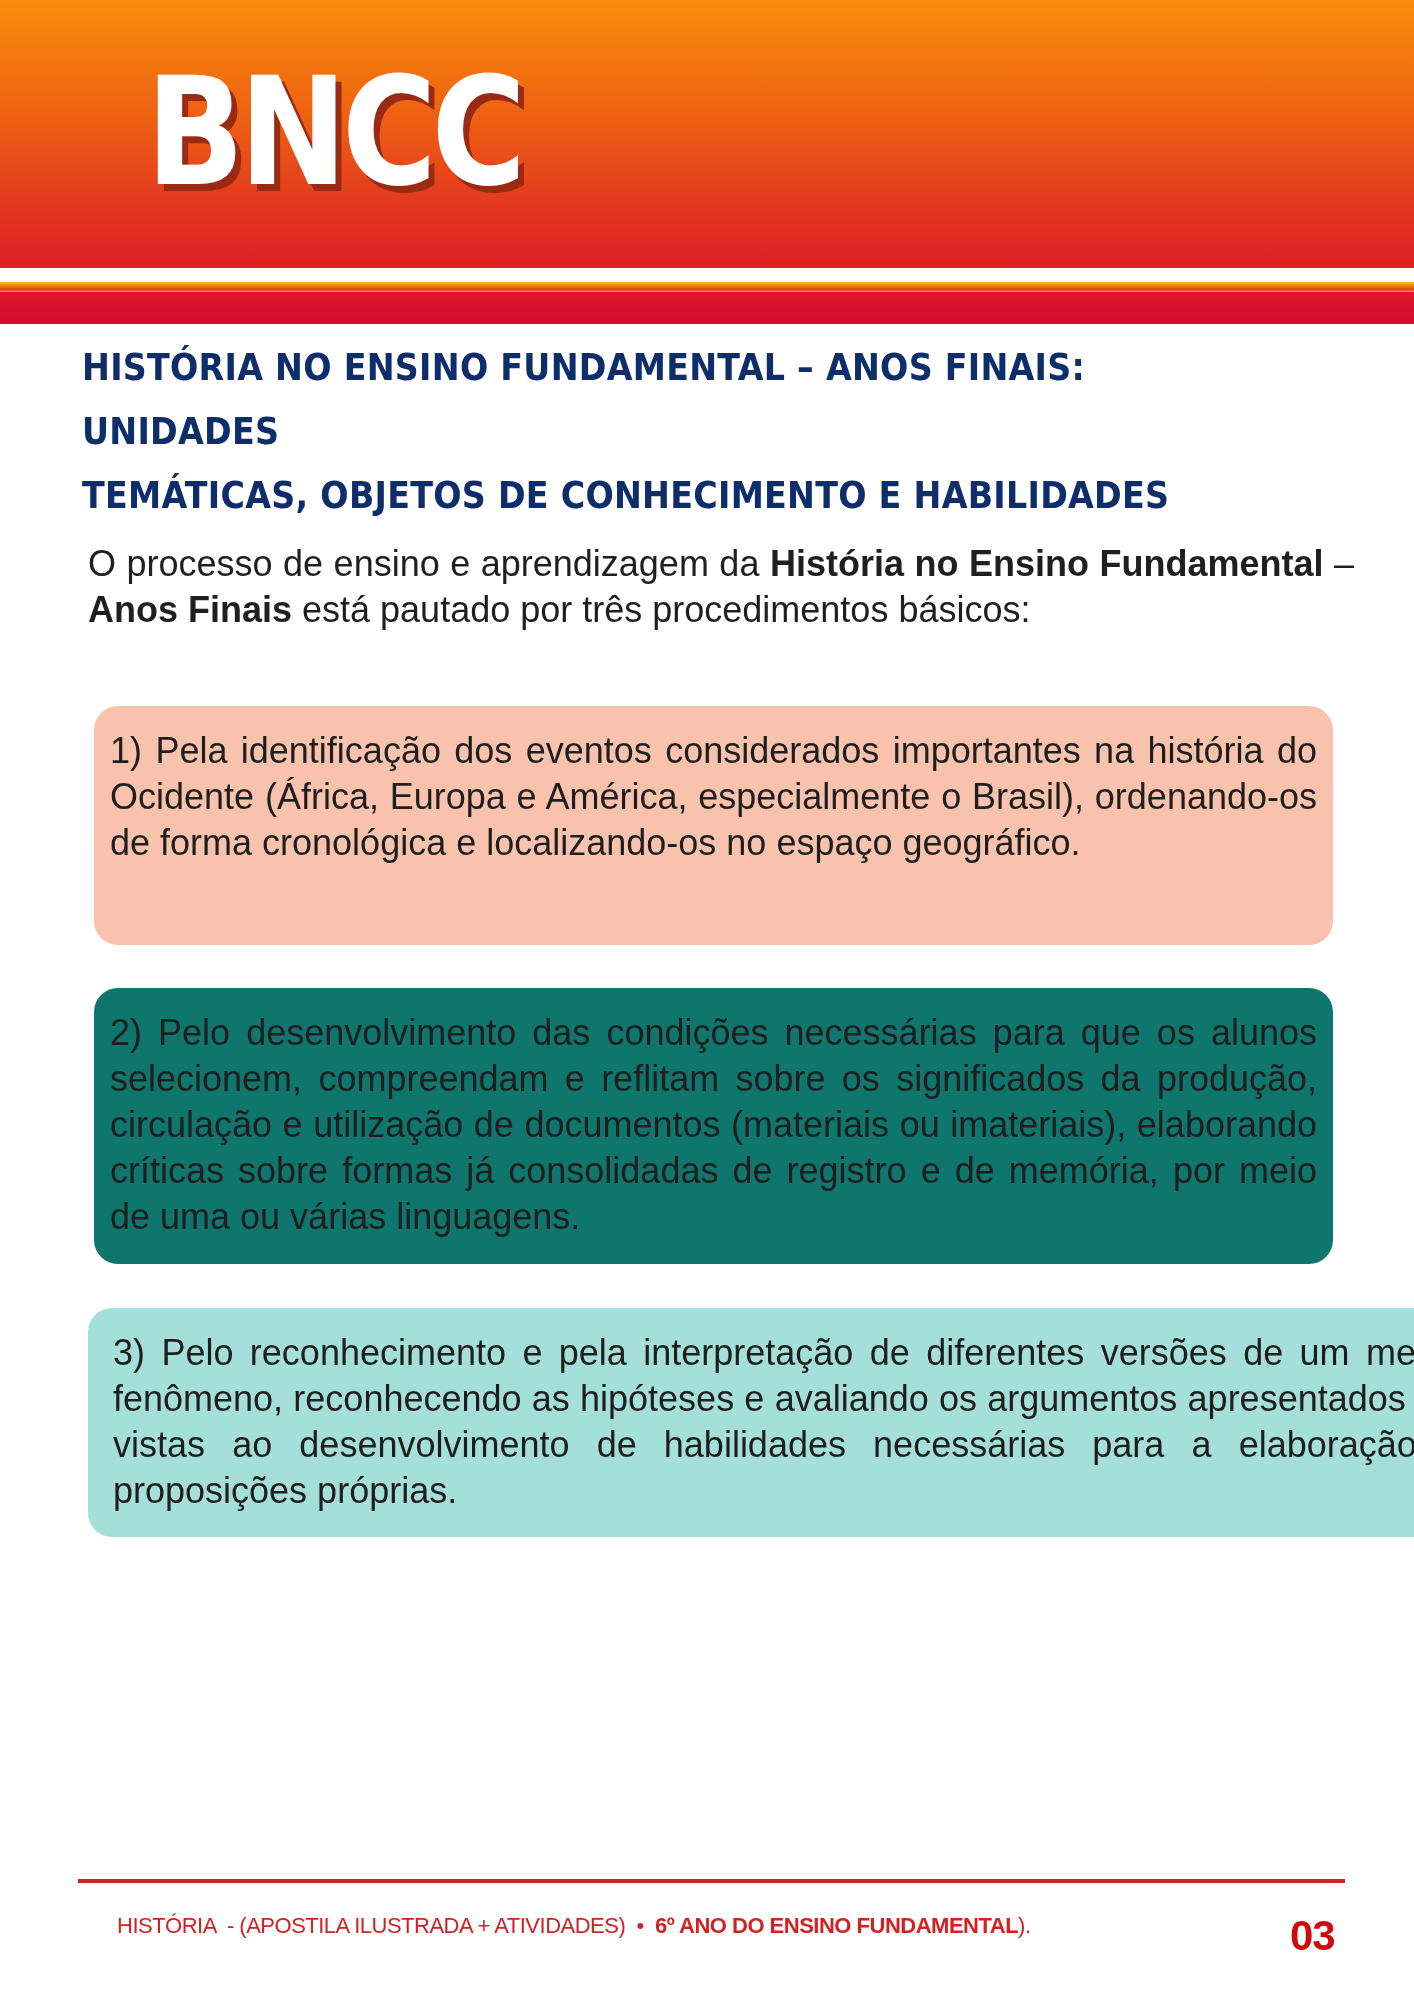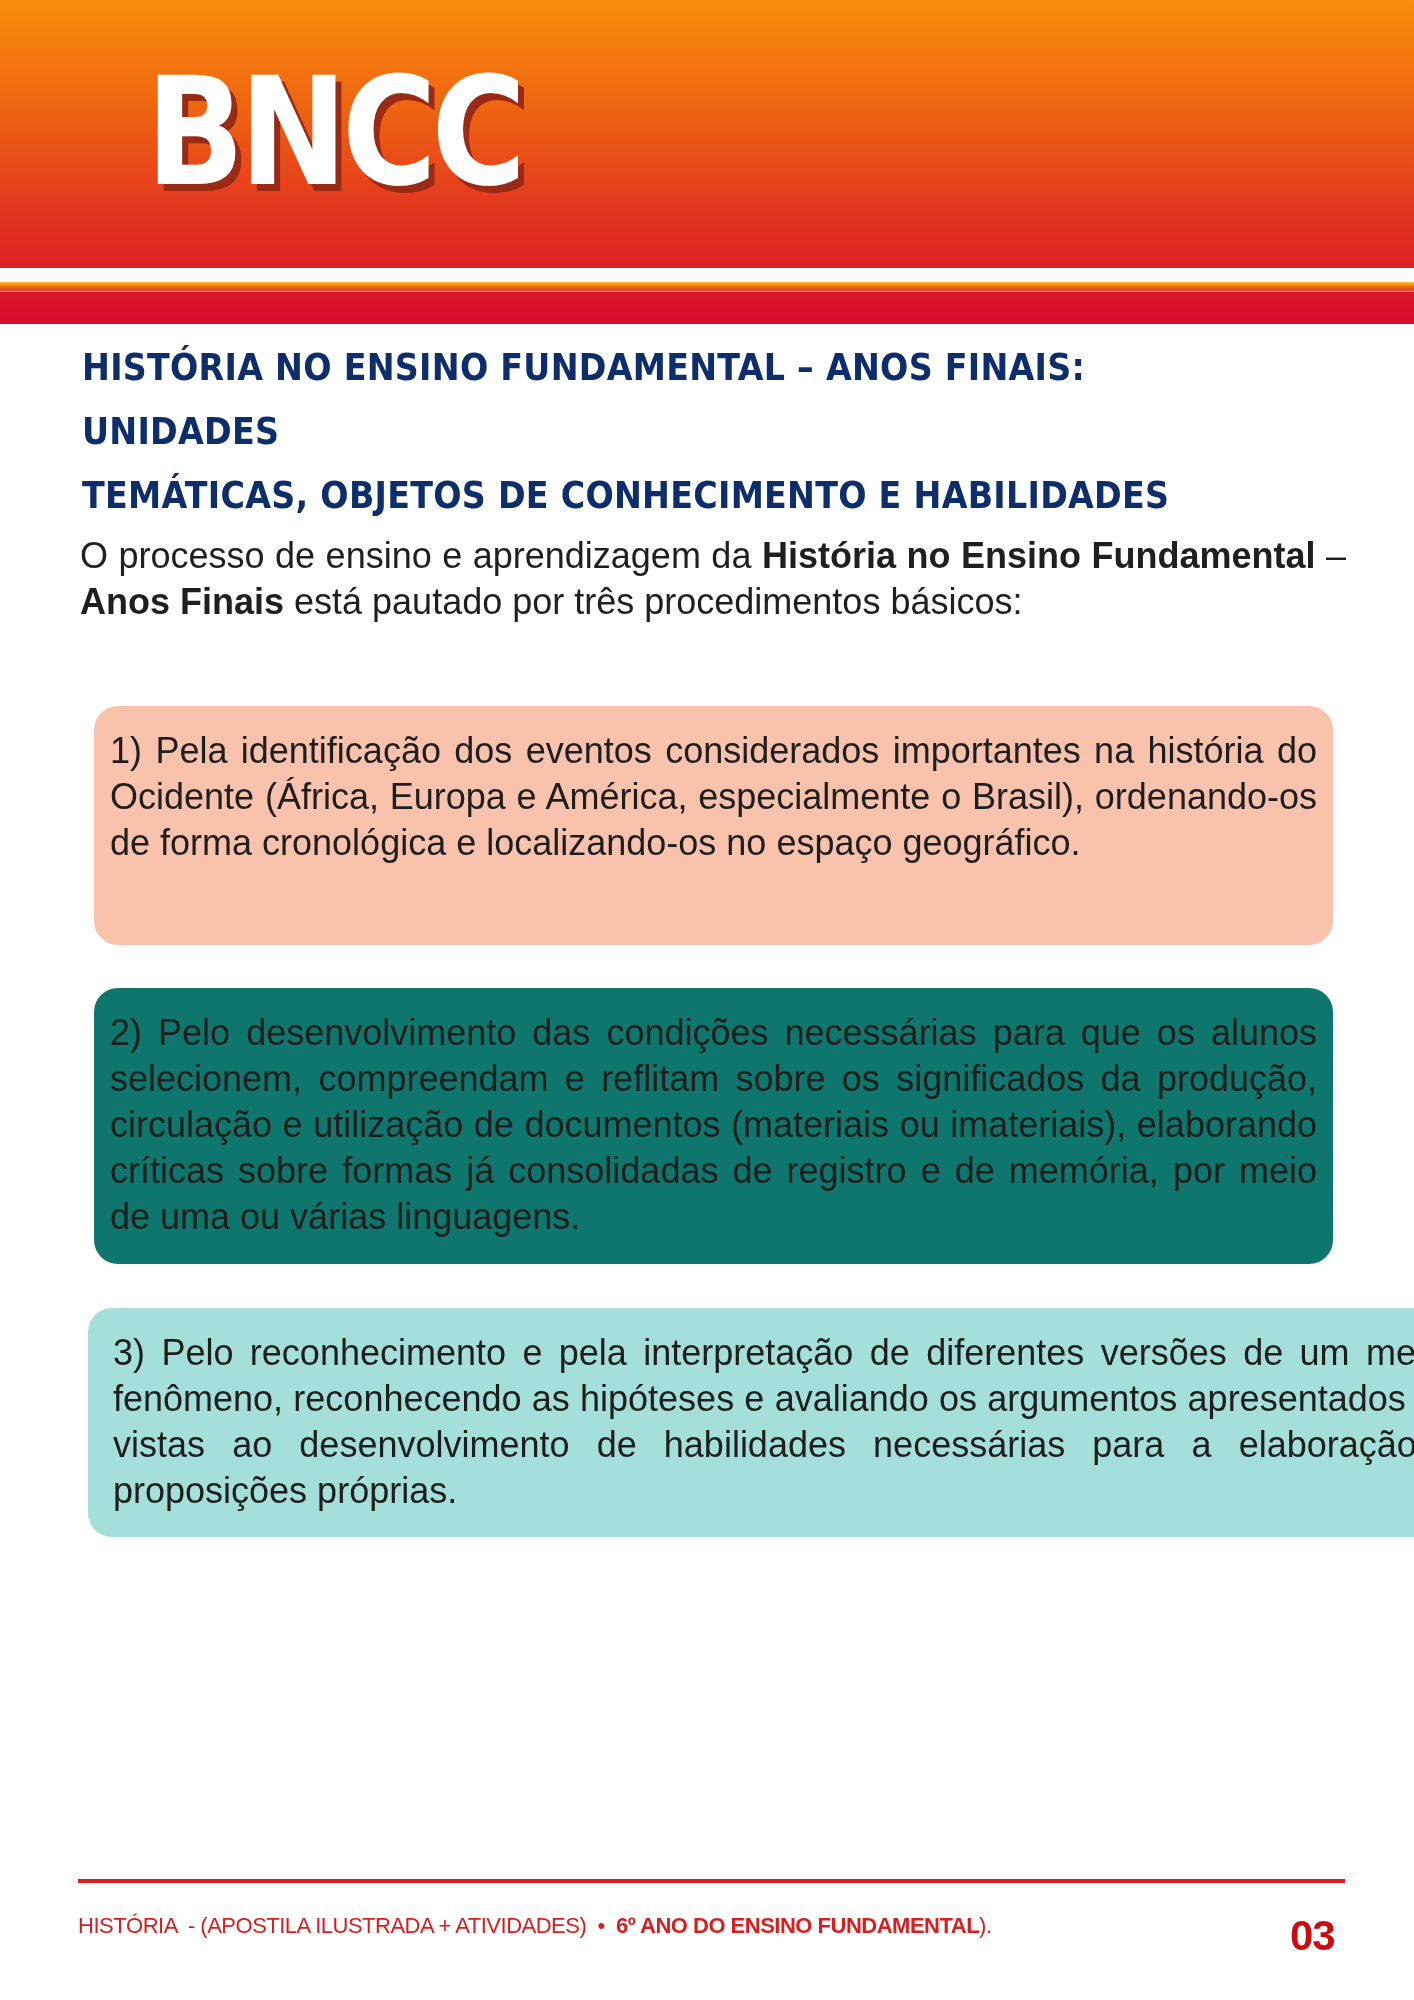--- a/index.html
+++ b/index.html
@@ -69,29 +69,29 @@
   <div class="header-title">BNCC</div>
 </div>
 <div class="stripe-white"></div>
 <div class="stripe-orange"></div>
 
 <div class="section-title">
   <div>HISTÓRIA NO ENSINO FUNDAMENTAL – ANOS FINAIS: UNIDADES</div>
   <div>TEMÁTICAS, OBJETOS DE CONHECIMENTO E HABILIDADES</div>
 </div>
 
-<p class="intro" style="margin:0;"><span>O processo de ensino e aprendizagem da </span><b>História no Ensino Fundamental</b><span> – </span><b>Anos Finais</b><span> está pautado por três procedimentos básicos:</span></p>
+<p class="intro" style="margin:8px;"><span>O processo de ensino e aprendizagem da </span><b>História no Ensino Fundamental</b><span> – </span><b>Anos Finais</b><span> está pautado por três procedimentos básicos:</span></p>
 
 <div class="card card-1">
   <div>1) Pela identificação dos eventos considerados importantes na história do Ocidente (África, Europa e América, especialmente o Brasil), ordenando-os de forma cronológica e localizando-os no espaço geográfico.</div>
 </div>
 <div class="card card-2">
   <div>2) Pelo desenvolvimento das condições necessárias para que os alunos selecionem, compreendam e reflitam sobre os significados da produção, circulação e utilização de documentos (materiais ou imateriais), elaborando críticas sobre formas já consolidadas de registro e de memória, por meio de uma ou várias linguagens.</div>
 </div>
 <div class="card card-3">
   <div>3) Pelo reconhecimento e pela interpretação de diferentes versões de um mesmo fenômeno, reconhecendo as hipóteses e avaliando os argumentos apresentados com vistas ao desenvolvimento de habilidades necessárias para a elaboração de proposições próprias.</div>
 </div>
 
 <div class="footer-line"></div>
 <div class="footer-text">
-  <div><span style="white-space:pre;">HISTÓRIA  - (APOSTILA ILUSTRADA + ATIVIDADES)  •  </span><b>6º ANO DO ENSINO FUNDAMENTAL</b><span>).</span></div>
+  <div><span style="white-space:pre;margin-left:39px;">HISTÓRIA  - (APOSTILA ILUSTRADA + ATIVIDADES)  •  </span><b>6º ANO DO ENSINO FUNDAMENTAL</b><span>).</span></div>
 </div>
 <div class="page-number">03</div>
 
 </body></html>

